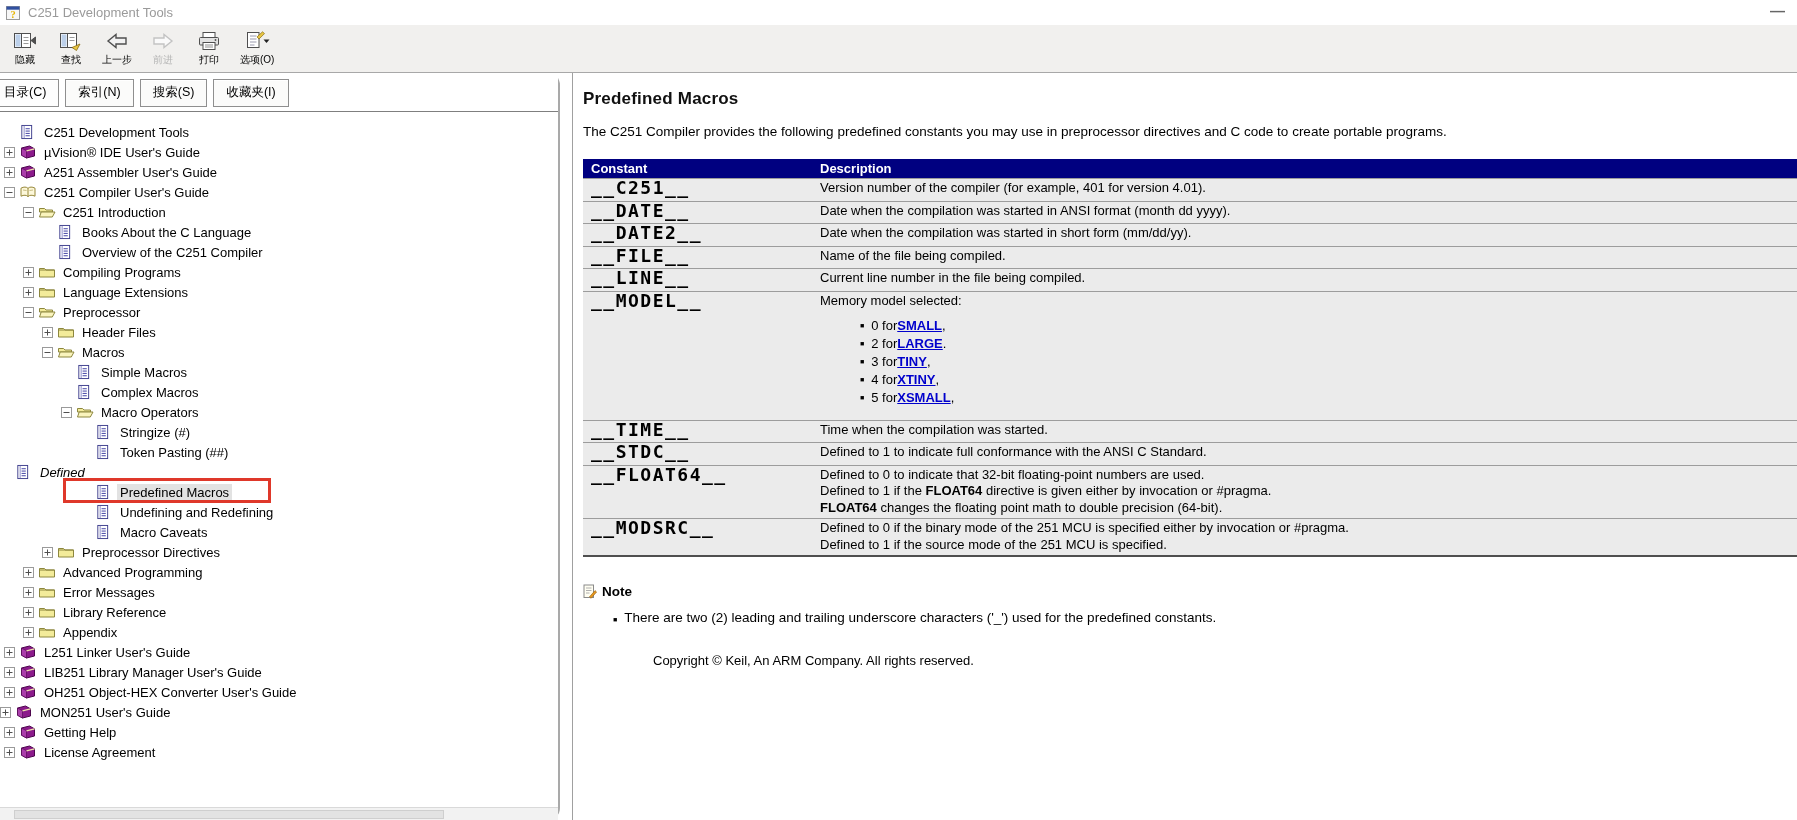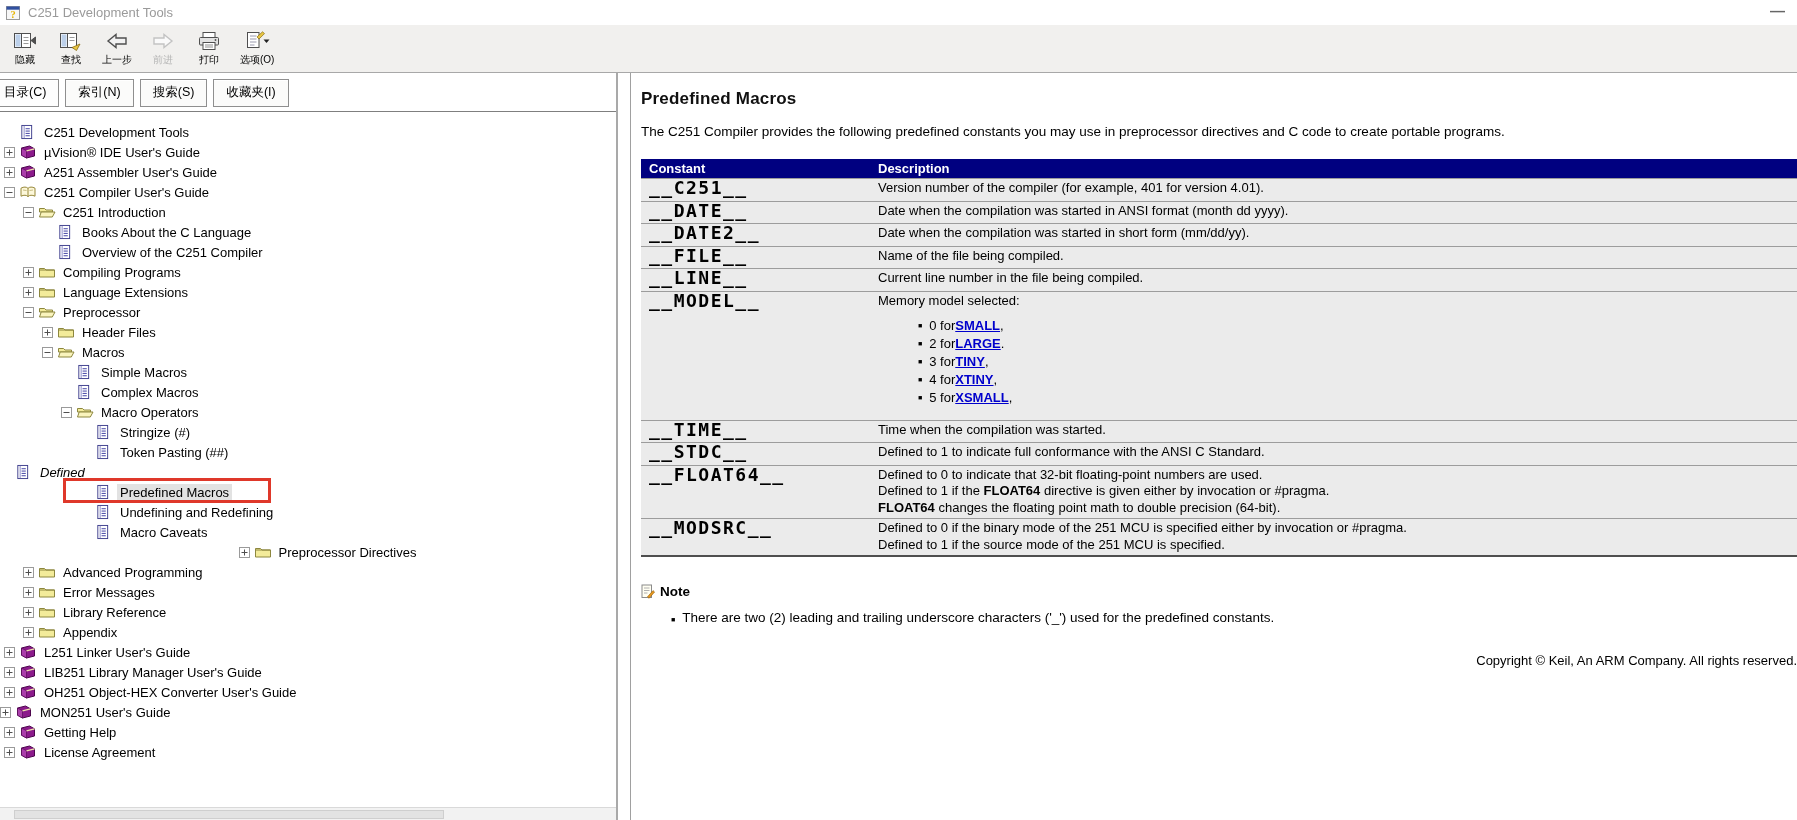--- a/index.html
+++ b/index.html
@@ -18,22 +18,22 @@
     display:flex; align-items:center; padding-left:2px; }
   .tb-btn { display:flex; flex-direction:column; align-items:center; justify-content:center;
     min-width:46px; padding:2px 8px; font-size:10px; color:#000; cursor:default; }
   .tb-btn .tb-label { margin-top:1px; white-space:nowrap; }
   .tb-btn.disabled { color:#b4b4b4; }
   .tb-btn.disabled svg path, .tb-btn.disabled svg rect, .tb-btn.disabled svg line { stroke:#c3c3c3 !important; }
   .tb-icon { height:22px; display:flex; align-items:center; justify-content:center; }
 
   
   .main { display:flex; height:747px; }
-  .left-pane { width:618px; background:#14b8a6; display:flex; flex-direction:column;
-    border-right:2px solid #a9a9a9; }
+  .left-pane { width:560px; background:#14b8a6; display:flex; flex-direction:column;
+    border-right:2px solid #a9a9a9;border-radius:12px; }
   .splitter { width:12px; background:#ffffff; }
   .content-pane { flex:1; background:#fff; border-left:1px solid #a0a0a0;
     padding:16px 0 0 10px; overflow:hidden; }
 
   
   .tabstrip { display:flex; align-items:flex-end; padding:6px 0 4px 0; margin-left:-9px;
     background:#fff; }
   .tab { border:1px solid #8f8f8f; background:#fbfbfa; padding:4px 12px 5px;
     font-size:12.5px; margin-right:6px; white-space:nowrap; box-shadow:inset 0 1px 0 #fff; }
   .tab.active { background:#fdfdfd; }
@@ -73,21 +73,21 @@
   .desc-line b { font-weight:bold; }
   .model-list { margin:9px 0 10px 40px; }
   .model-item { display:flex; align-items:baseline; line-height:15.5px; margin-bottom:0.5px; }
   .sq { font-size:7px; margin-right:7px; position:relative; top:-2px; color:#000; }
   a.link { color:#0000cc; font-weight:bold; text-decoration:underline; cursor:pointer; }
 
   .note-sec { margin-top:26px; }
   .note-head { display:flex; align-items:center; font-size:13.5px; font-weight:bold; }
   .note-head .icn { margin-right:5px; display:inline-flex; }
   .note-item { display:flex; align-items:flex-end; margin:11px 0 0 30px; font-size:13.5px; }
-  .copyright { margin-top:28px; text-align:right; font-size:13px; color:#000;
+  .copyright { margin-top:28px; text-align:left; font-size:13px; color:#000;
     padding-left:70px; }
   .icn { display:inline-flex; }
 </style>
 </head>
 <body>
 
 <div class="titlebar">
   <span class="icn" id="help-ic">
       <svg width="16" height="16" viewBox="0 0 16 16">
         <rect x="1.5" y="1.5" width="13" height="13" fill="#f7f7f7" stroke="#9a9a9a"></rect>
@@ -500,21 +500,21 @@
               <rect x="3" y="1" width="10.5" height="14" fill="#fff" stroke="#3c3c8c"></rect>
               <line x1="5.5" y1="1.5" x2="5.5" y2="14.5" stroke="#8b8bc8"></line>
               <line x1="7" y1="4.5" x2="11.5" y2="4.5" stroke="#3a3aa0"></line>
               <line x1="7" y1="7" x2="11.5" y2="7" stroke="#3a3aa0"></line>
               <line x1="7" y1="9.5" x2="11.5" y2="9.5" stroke="#3a3aa0"></line>
               <line x1="7" y1="12" x2="11.5" y2="12" stroke="#3a3aa0"></line>
             </svg>
           </span>
           <span class="tree-label">Macro Caveats</span>
         </div>
-        <div class="tree-row" style="padding-left: 42px; justify-content: center;">
+        <div class="tree-row" style="padding-left: 42px;">
           <span class="icn expander">
             <svg width="11" height="11" viewBox="0 0 11 11">
               <rect x="0.5" y="0.5" width="10" height="10" fill="#fff" stroke="#9a9a9a"></rect>
               <line x1="2.5" y1="5.5" x2="8.5" y2="5.5" stroke="#4f4f4f"></line>
               <line x1="5.5" y1="2.5" x2="5.5" y2="8.5" stroke="#4f4f4f"></line>
             </svg>
           </span>
           <span class="icn tree-icon">
             <svg width="18" height="16" viewBox="0 0 18 16">
               <path d="M1.5 4.5 L6.5 4.5 L8 6 L16.5 6 L16.5 13 L1.5 13 Z" fill="#f3eb9a" stroke="#8d873f"></path>

